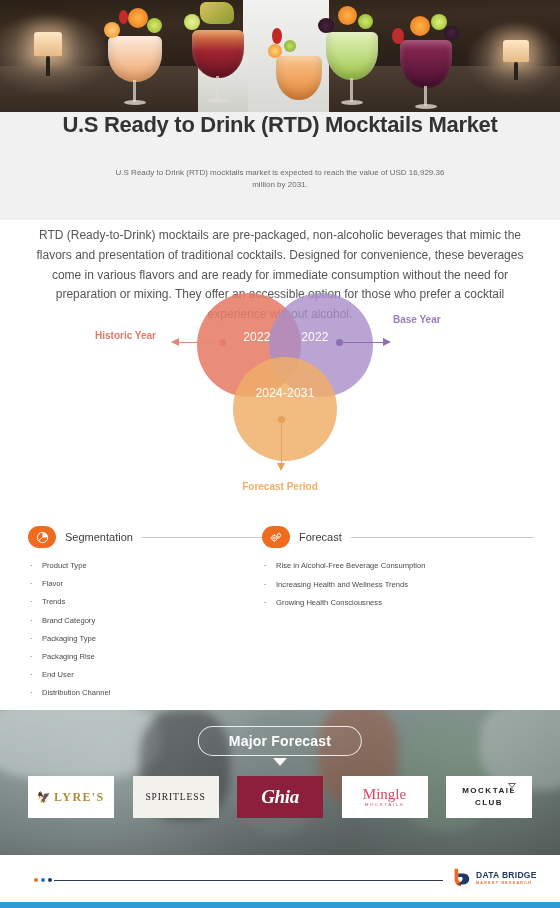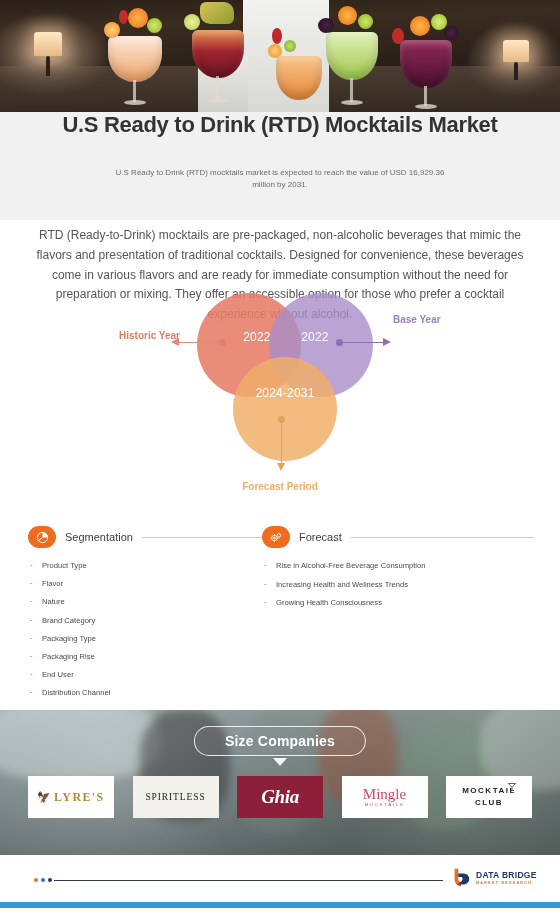--- a/index.html
+++ b/index.html
@@ -83,21 +83,21 @@
   .c-fore span { position:relative; top:-16px; }
 
   .dot { position:absolute; width:7px; height:7px; border-radius:50%; }
   .vline { position:absolute; height:1.4px; }
   .vline-v { position:absolute; width:1.4px; }
   .arrow-l, .arrow-r, .arrow-d { position:absolute; width:0; height:0; }
 
   .venn-label {
     position:absolute; font-size:10px; font-weight:bold; line-height:1.35;
   }
-  .lbl-hist { color:#e07a62; right:380px; top:44px; text-align:right; width:70px; }
+  .lbl-hist { color:#e07a62; right:404px; top:44px; text-align:right; width:70px; }
   .lbl-base { color:#9a7fbe; left:393px; top:28px; text-align:left; width:60px; }
   .lbl-fore { color:#efae68; left:0; top:195px; width:560px; text-align:center; }
 
   
   .sections { position:absolute; left:0; top:522px; width:560px; }
   .col { position:absolute; top:0; }
   .col-seg { left:28px; width:236px; }
   .col-drv { left:262px; width:272px; }
 
   .sec-head { display:flex; align-items:center; height:30px; }
@@ -286,21 +286,21 @@
           <path d="M12 12 L12 2.5 A9.5 9.5 0 0 1 21.5 12 Z" fill="#ffffff"></path>
           <line x1="12" y1="12" x2="4" y2="18" stroke="#ffffff" stroke-width="1.6"></line>
         </svg>
       </div>
       <div class="sec-title">Segmentation</div>
       <div class="sec-rule"></div>
     </div>
     <div class="sec-list">
       <div class="sec-item">Product Type</div>
       <div class="sec-item">Flavor</div>
-      <div class="sec-item">Nature</div>
+      <div class="sec-item">Trends</div>
       <div class="sec-item">Brand Category</div>
       <div class="sec-item">Packaging Type</div>
       <div class="sec-item">Packaging Rise</div>
       <div class="sec-item">End User</div>
       <div class="sec-item">Distribution Channel</div>
     </div>
   </div>
 
   <div class="col col-drv">
     <div class="sec-head">
@@ -333,21 +333,21 @@
 </div>
 
 <div class="companies">
   <div class="office-blob" style="left:-20px;top:-10px;width:180px;height:80px;background:rgba(225,232,232,0.40);"></div>
   <div class="office-blob" style="left:140px;top:0px;width:90px;height:110px;background:rgba(40,40,38,0.45);"></div>
   <div class="office-blob" style="left:238px;top:4px;width:80px;height:120px;background:rgba(120,135,130,0.35);"></div>
   <div class="office-blob" style="left:318px;top:-6px;width:80px;height:100px;background:rgba(160,70,40,0.40);"></div>
   <div class="office-blob" style="left:400px;top:10px;width:90px;height:110px;background:rgba(120,150,120,0.35);"></div>
   <div class="office-blob" style="left:480px;top:-10px;width:110px;height:90px;background:rgba(205,215,210,0.35);"></div>
 
-  <div class="mc-pill">Size Companies</div>
+  <div class="mc-pill">Major Forecast</div>
   <div class="mc-caret"></div>
 
   <div class="logo-row">
 
     <div class="logo-card lg-lyres">
       <span class="lyres-bird">🦅</span>
       <span class="lyres-txt">LYRE'S</span>
     </div>
 
     <div class="logo-card lg-spiritless">

